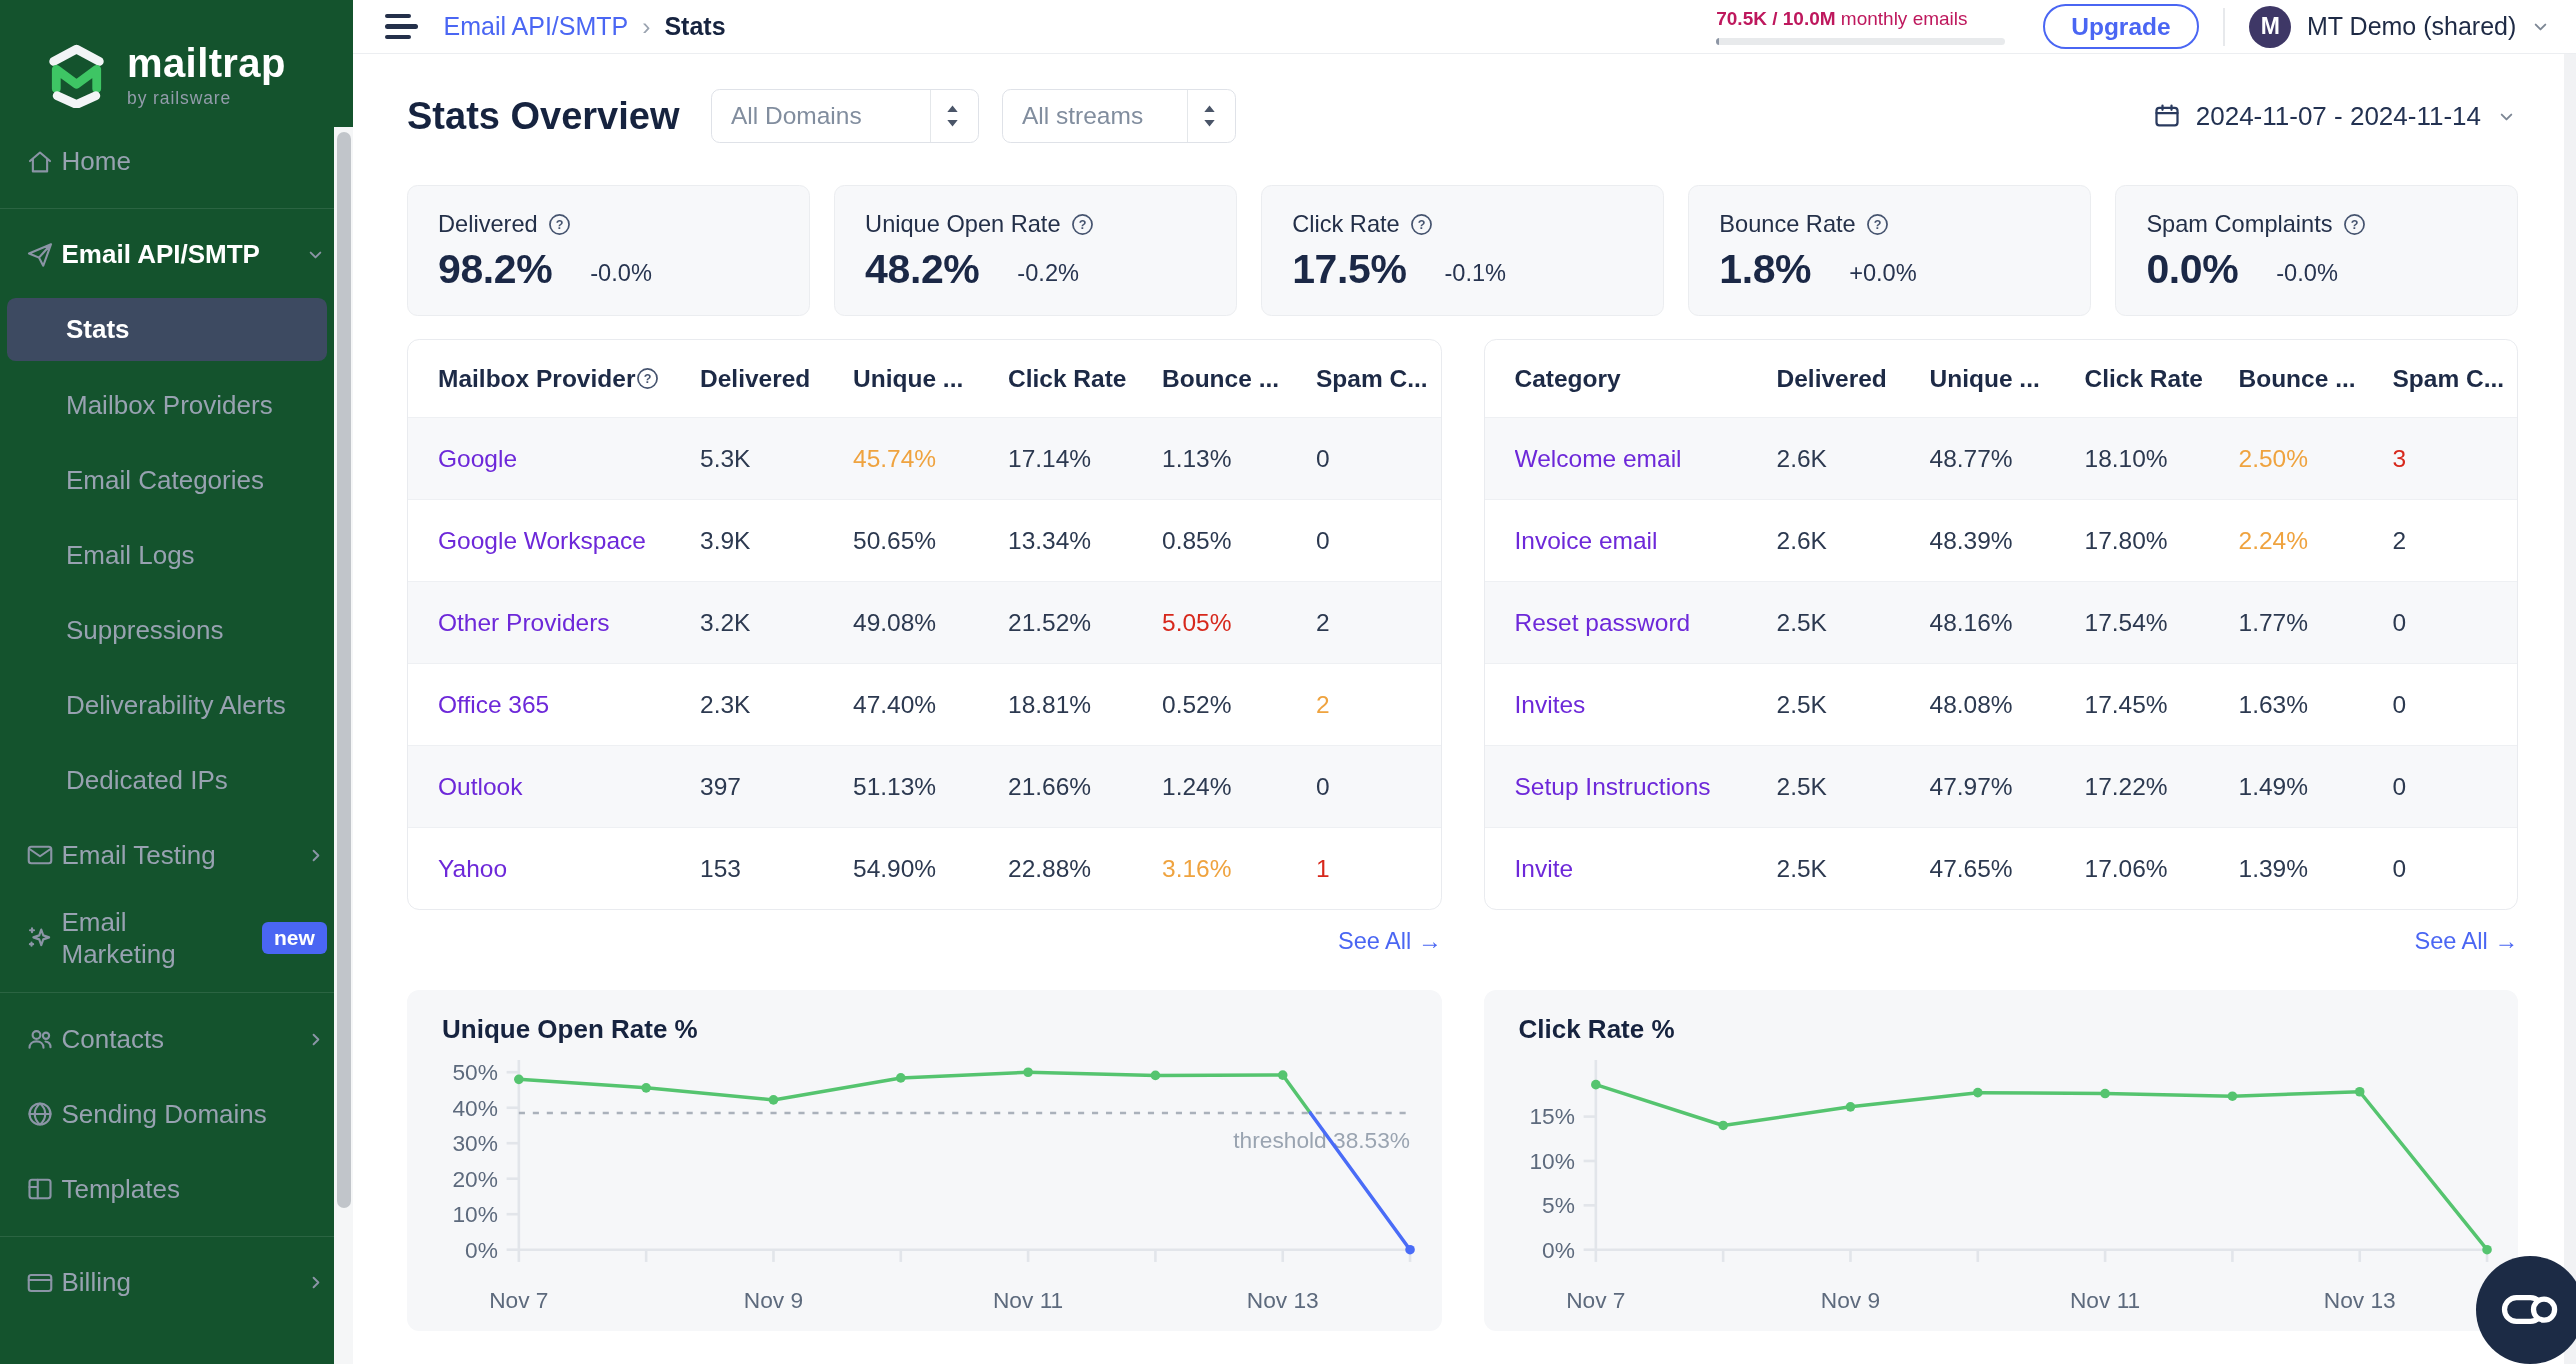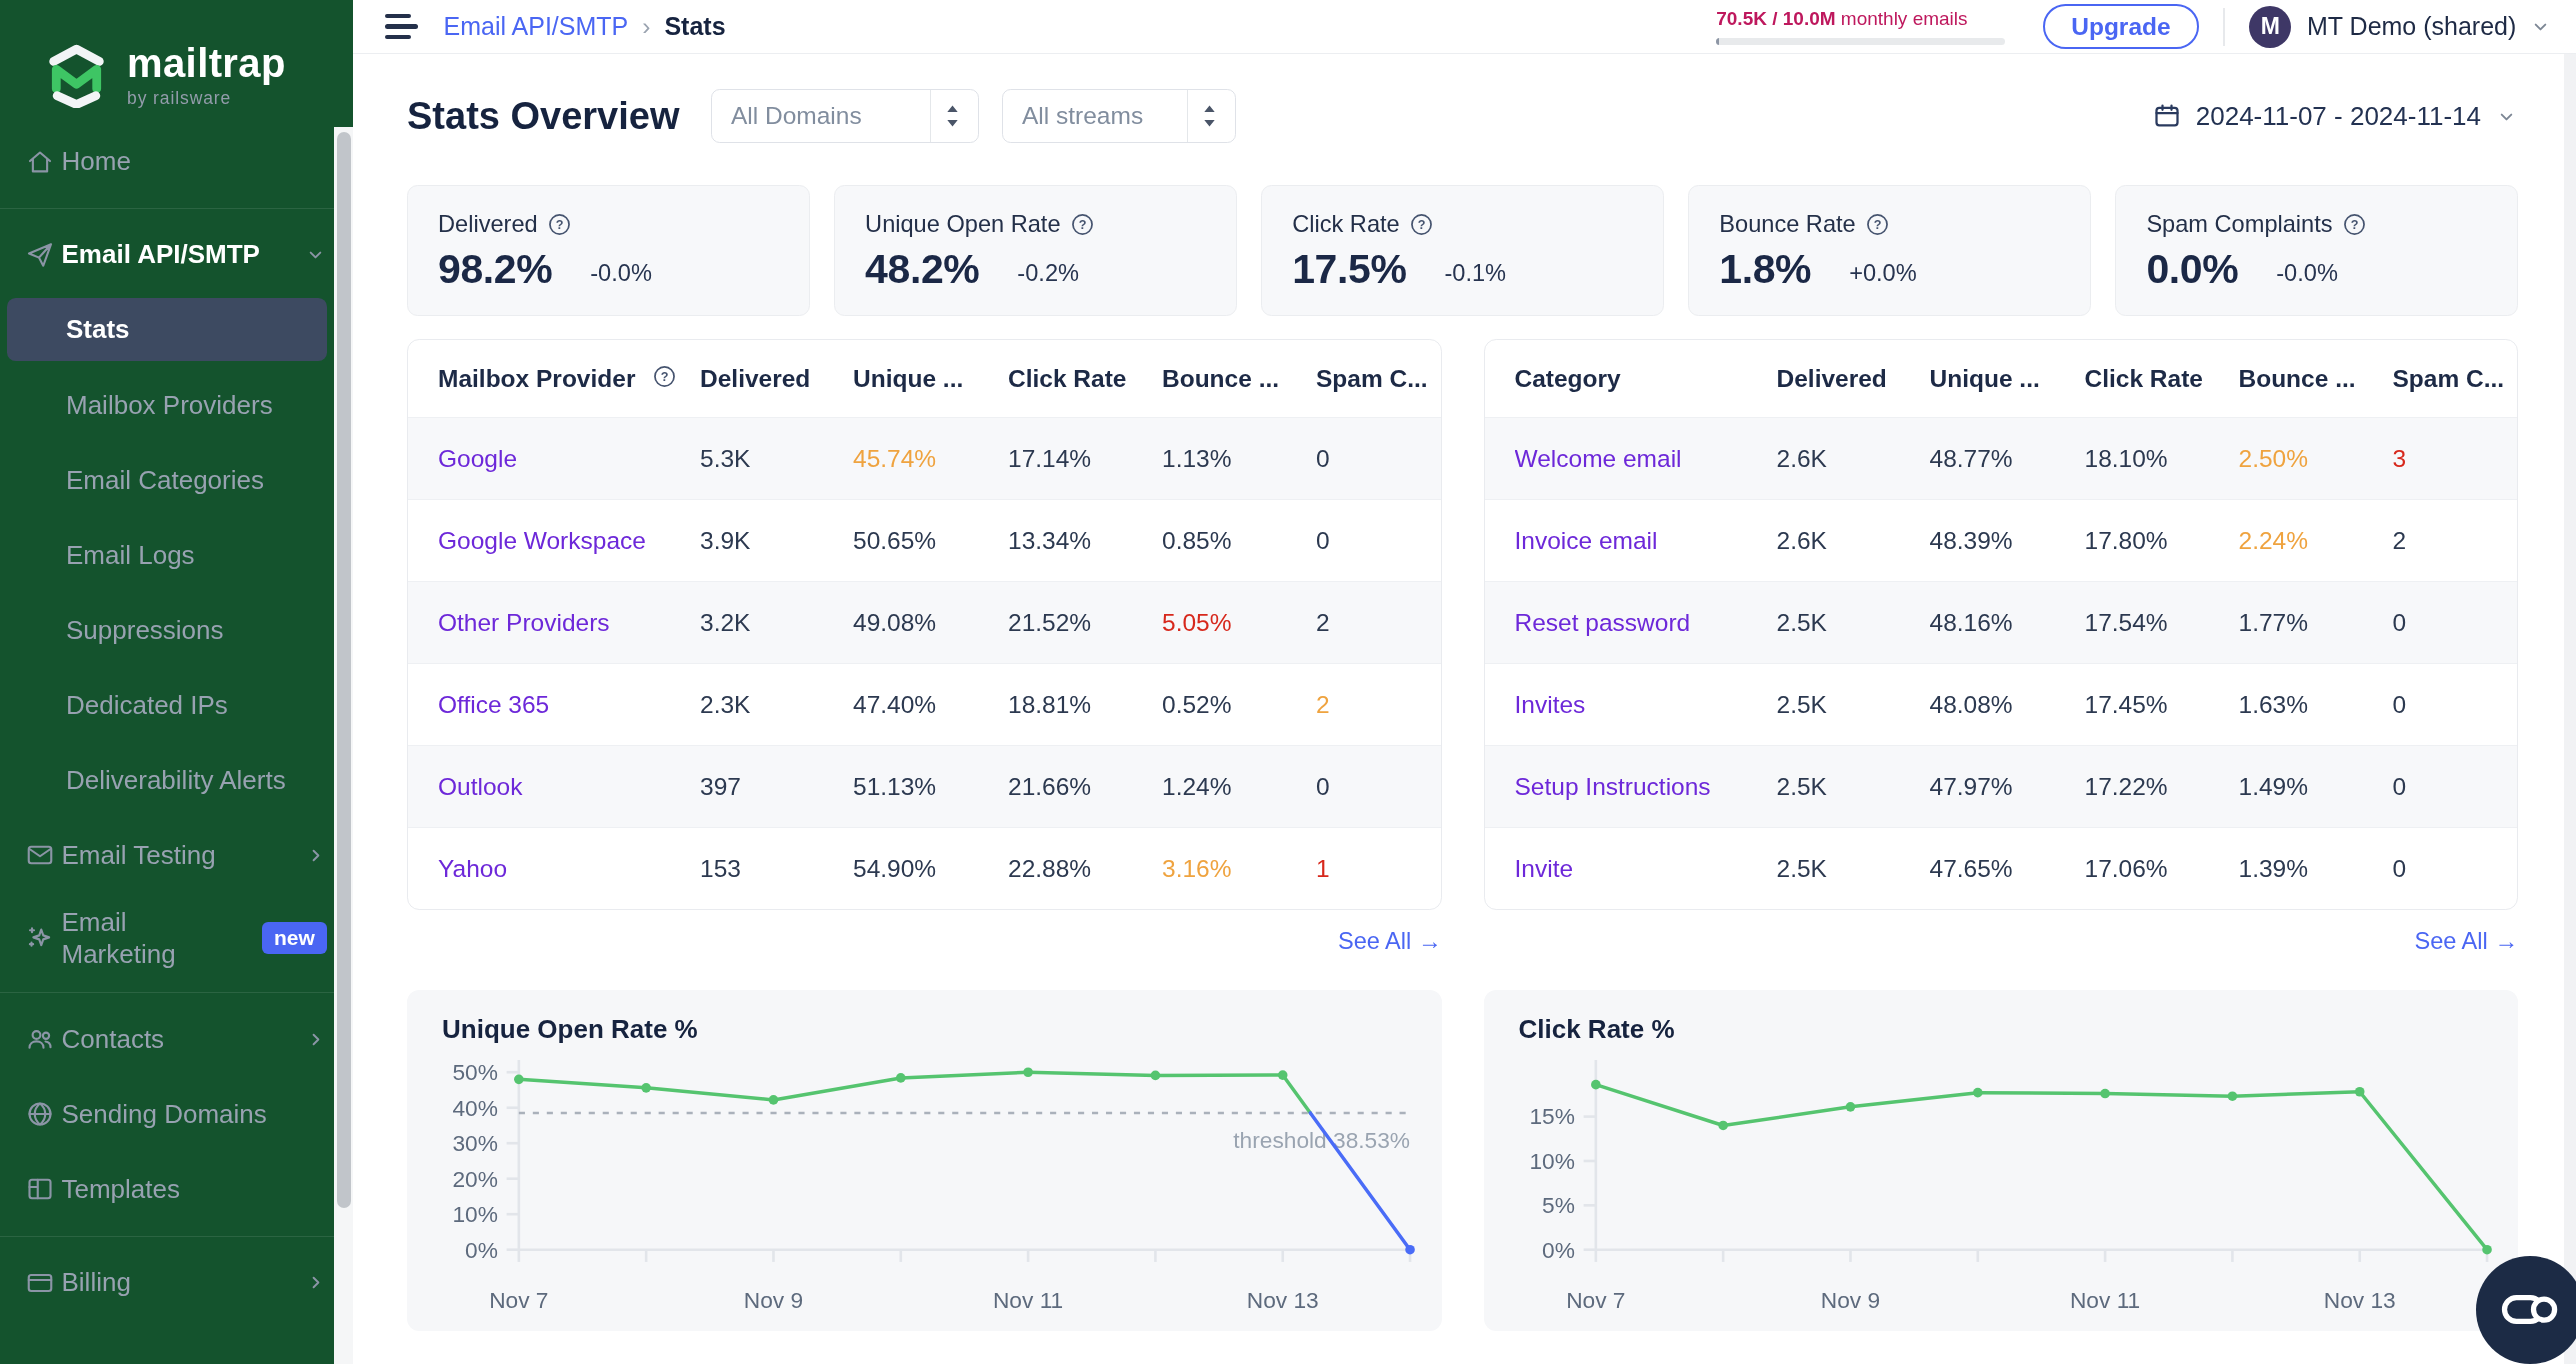--- a/index.html
+++ b/index.html
@@ -64,21 +64,21 @@
   .mcard-label{display:flex;align-items:center;gap:10.5px;font-size:23.6px;color:#243049}
   .mcard-nums{display:flex;align-items:flex-end;margin-top:8.7px}
   .mcard-val{font-size:41px;font-weight:800;color:#1b2846;letter-spacing:-0.4px}
   .mcard-delta{font-size:23.6px;color:#273450;margin-left:38px;padding-bottom:6.1px}
   
   .tables-row{display:flex;gap:42px;margin-top:23px}
   .tbl-wrap{flex:1;min-width:0}
   .tbl{border:1.7px solid #e9ebef;border-radius:12.2px;overflow:hidden;background:#fff}
   .t-row{display:grid;grid-template-columns:262px 153px 155px 154px 154px 1fr;align-items:center;padding-left:30px}
   .t-head{height:77px;font-weight:700;color:#1d2a46}
-  .t-head .th{display:flex;gap:18px;font-size:24.5px;white-space:nowrap;overflow:hidden}
+  .t-head .th{display:flex;align-items:center;gap:1px;font-size:24.5px;white-space:nowrap;overflow:hidden}
   .t-body .t-row{height:82px;border-top:1.7px solid #eef0f3;font-size:24.5px;color:#2c3950;cursor:default}
   .t-body .t-row.striped{background:#f7f8fa}
   .td{white-space:nowrap;overflow:hidden}
   .td.link{color:#6d28d9;cursor:pointer}
   .td.orange{color:#efa33f}
   .td.red{color:#d7281c}
   .see-row{display:flex;gap:42px;margin-top:17.5px}
   .see-cell{flex:1;text-align:right}
   .see-all{font-size:23.6px;color:#4a66f3;cursor:pointer;text-decoration:none}
   
@@ -140,24 +140,24 @@
       <div class="sb-sub">
         <span class="sb-label">Email Categories</span>
       </div>
       <div class="sb-sub">
         <span class="sb-label">Email Logs</span>
       </div>
       <div class="sb-sub">
         <span class="sb-label">Suppressions</span>
       </div>
       <div class="sb-sub">
+        <span class="sb-label">Deliverability Alerts</span>
+      </div>
+      <div class="sb-sub">
         <span class="sb-label">Dedicated IPs</span>
-      </div>
-      <div class="sb-sub">
-        <span class="sb-label">Deliverability Alerts</span>
       </div>
       <div class="sb-item">
         <svg class="sb-icon" width="30" height="30" viewBox="0 0 24 24">
           <g fill="none" stroke="currentColor" stroke-width="1.7" stroke-linecap="round" stroke-linejoin="round">
             <rect x="3" y="5.4" width="18" height="13.2" rx="2"></rect>
             <path d="M3.6 7.2 12 13l8.4-5.8"></path>
           </g>
         </svg>
         <span class="sb-label">Email Testing</span>
         <svg class="sb-trail" width="23" height="23" viewBox="0 0 24 24">

